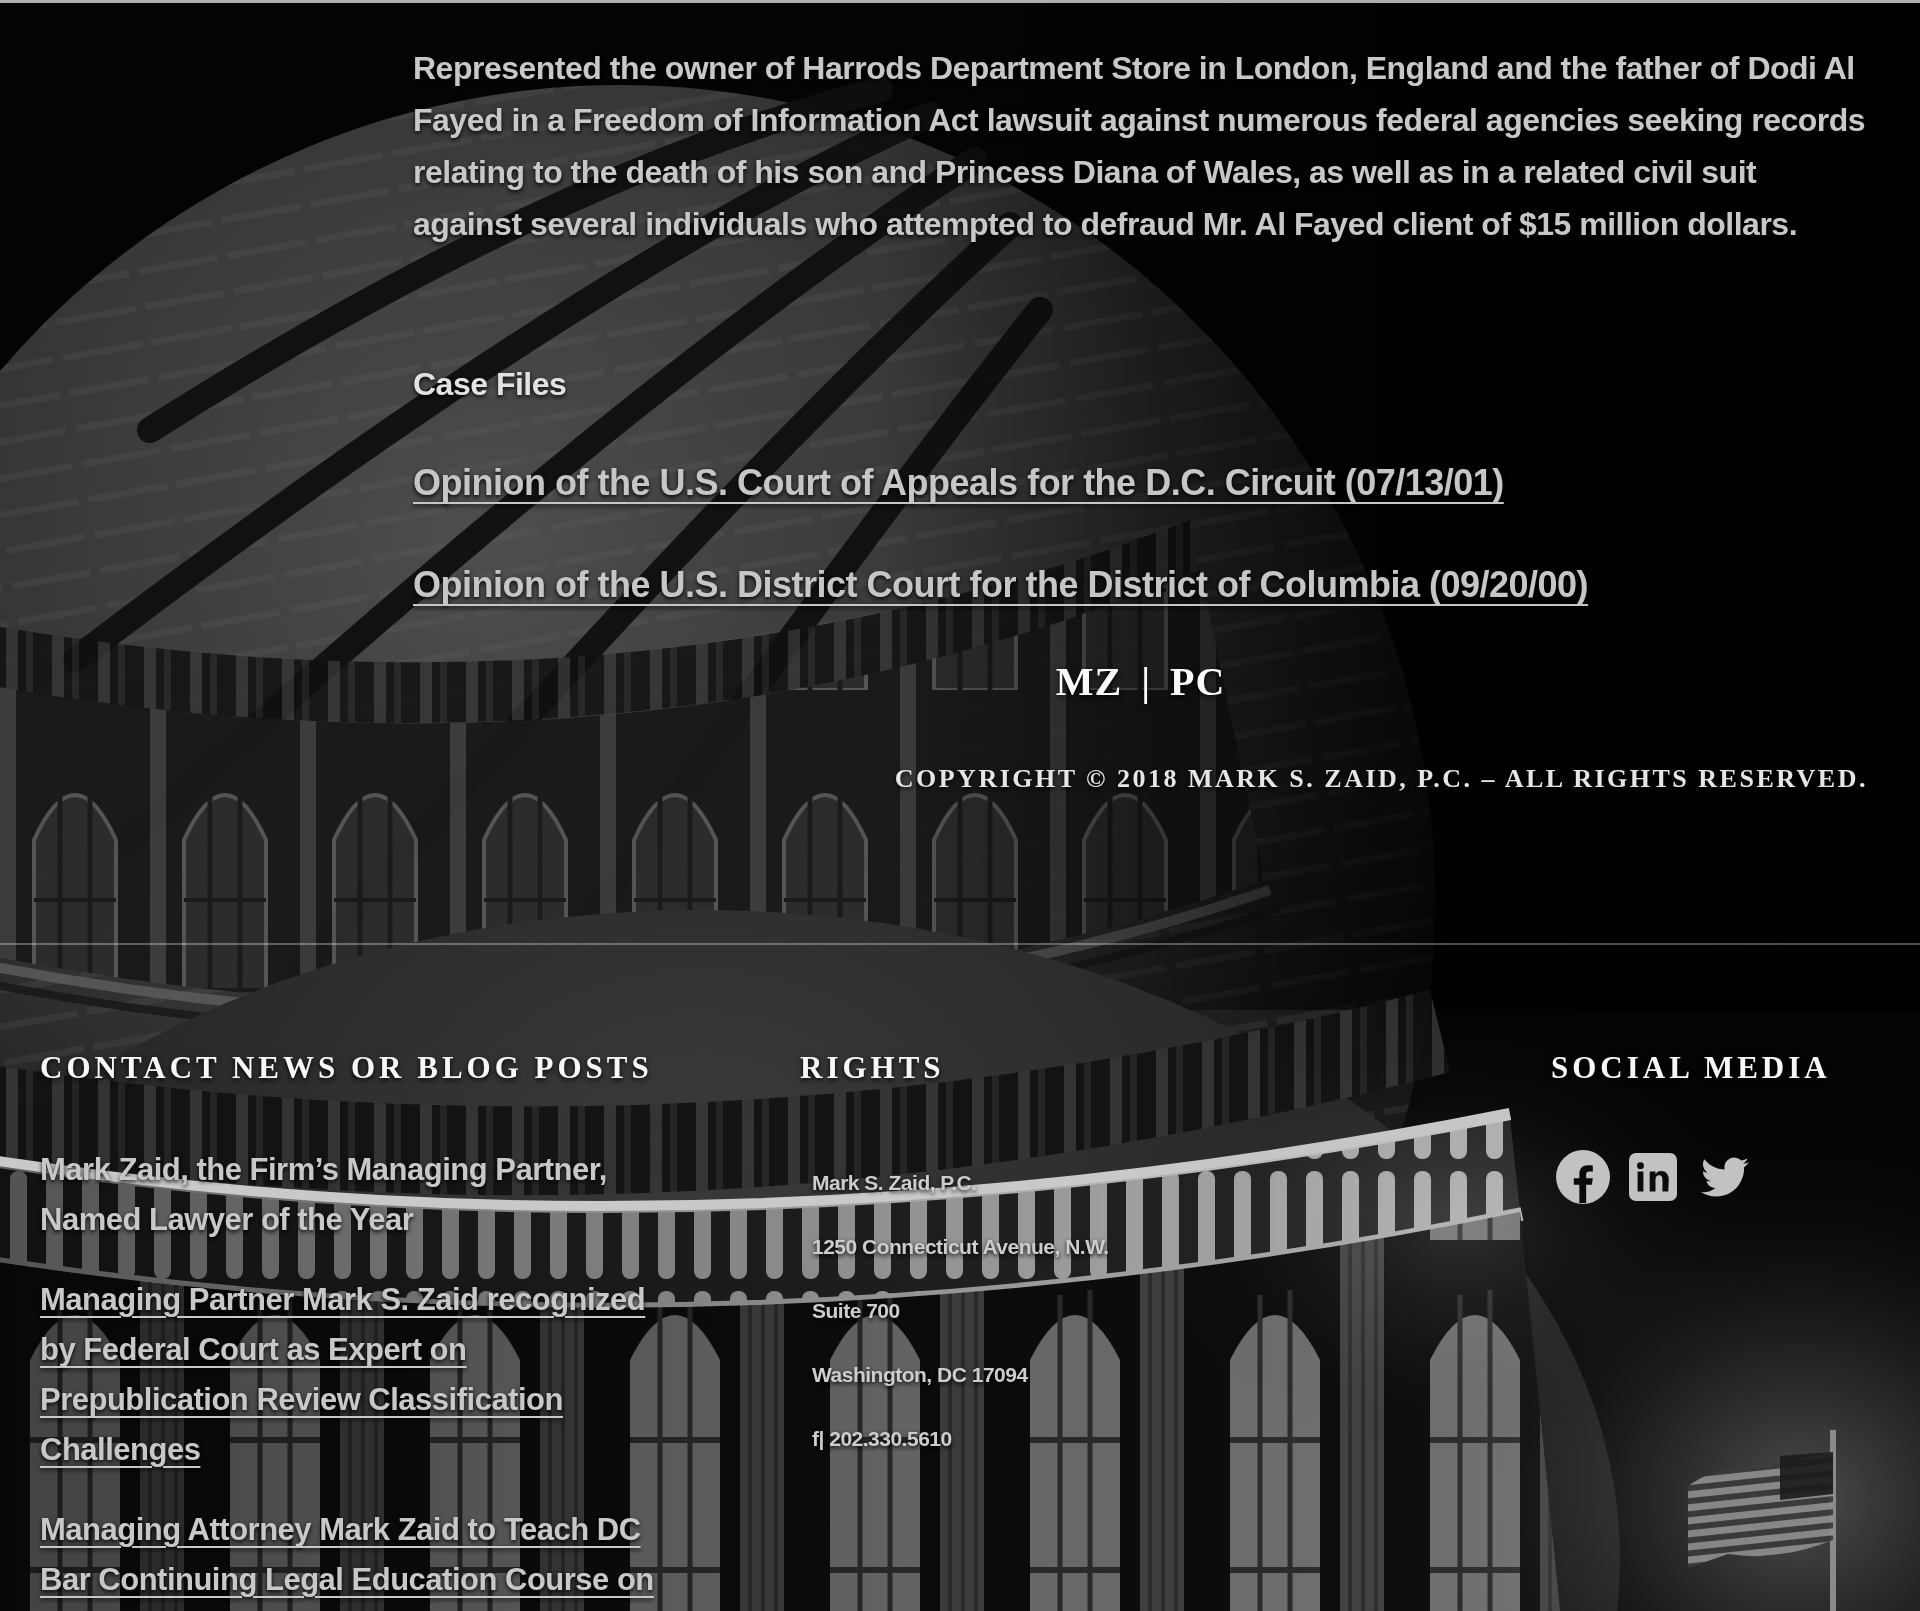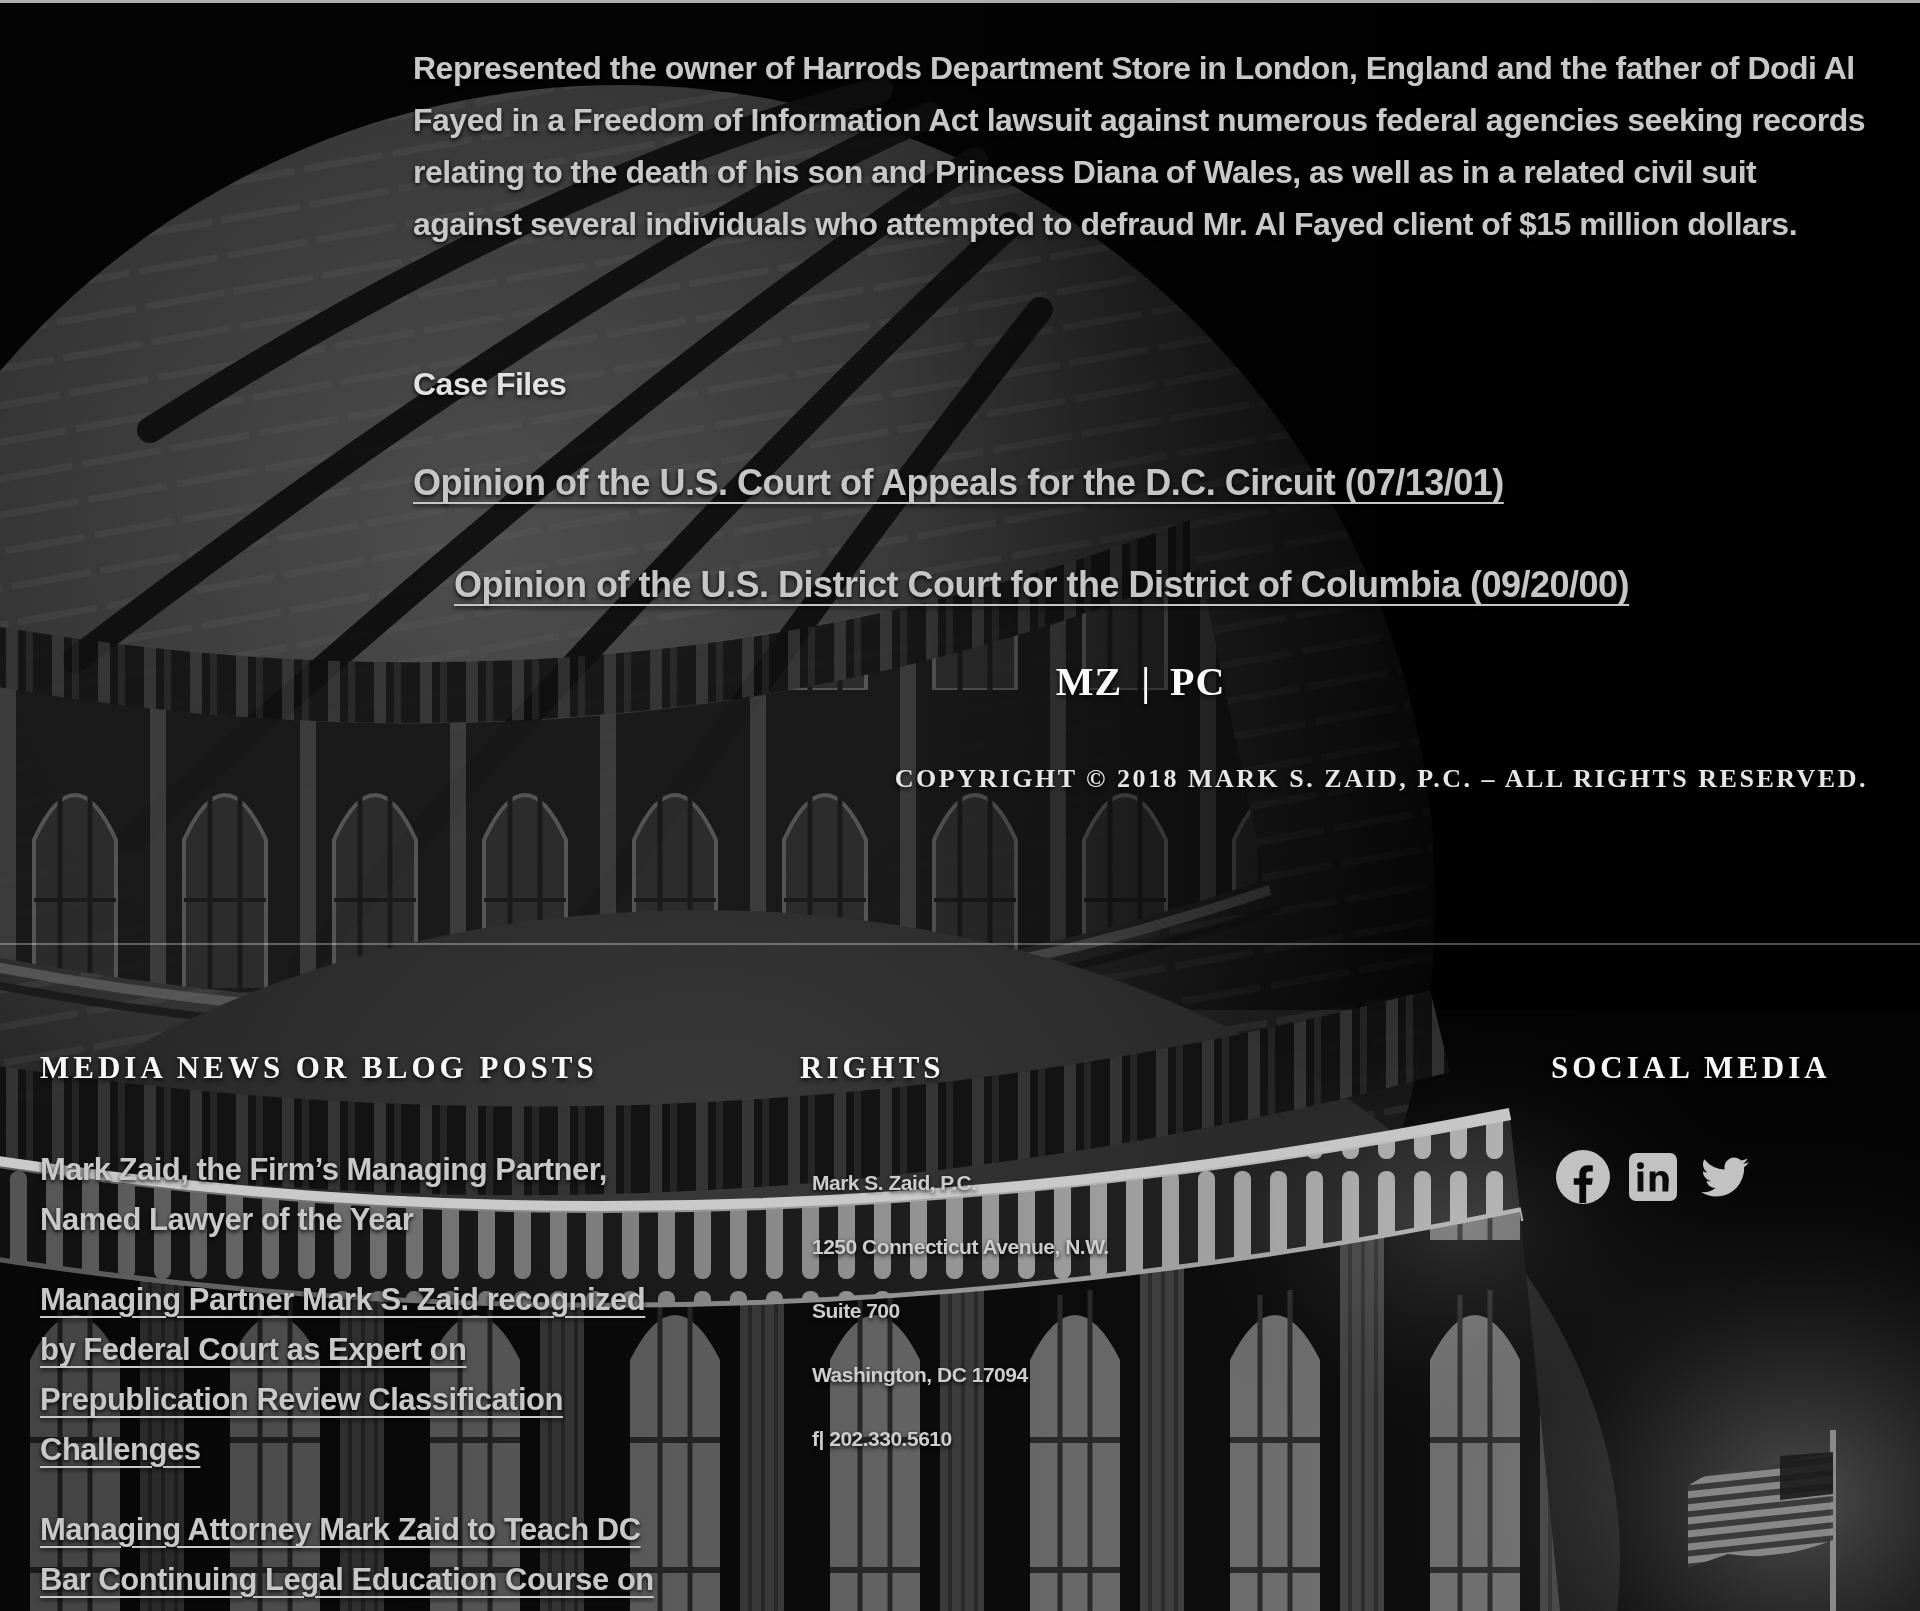--- a/index.html
+++ b/index.html
@@ -13,21 +13,21 @@
 
   
   .main-text{position:absolute;z-index:3;color:#c8c8c8;font-weight:700;
              letter-spacing:-.5px;text-shadow:0 2px 4px rgba(0,0,0,.9);}
   .para{left:413px;top:42px;width:1455px;font-size:32px;line-height:52px;margin:0;}
   .case-files{left:413px;top:358px;font-size:32px;line-height:52px;margin:0;color:#e2e2e2;}
   .case-link{position:absolute;z-index:3;left:413px;display:block;font-size:36px;font-weight:700;
              letter-spacing:-.5px;color:#c6c6c6;text-decoration:underline;
              text-decoration-thickness:2px;text-underline-offset:7px;cursor:pointer;
              text-shadow:0 2px 4px rgba(0,0,0,.9);}
-  .link1{top:462px;} .link2{top:564px;margin-left:41px;}
+  .link1{top:462px;} .link2{top:564px;}
   .logo{position:absolute;z-index:3;left:413px;top:658px;width:1455px;text-align:center;
         font-family:"Liberation Serif",serif;font-weight:700;font-size:40px;color:#fafafa;
         letter-spacing:1px;word-spacing:8px;cursor:pointer;text-shadow:0 2px 5px rgba(0,0,0,.9);}
   .copyright{position:absolute;z-index:3;left:413px;top:764px;width:1455px;text-align:right;
         font-family:"Liberation Serif",serif;font-weight:700;font-size:26px;color:#e6e6e6;
         letter-spacing:2.5px;text-shadow:0 2px 4px rgba(0,0,0,.9);}
 
   
   .col-h{position:absolute;z-index:3;margin:0;font-family:"Liberation Serif",serif;
          font-weight:700;font-size:31px;line-height:44px;letter-spacing:4px;color:#f7f7f7;
@@ -158,21 +158,21 @@
   <main>
     <p class="main-text para">Represented the owner of Harrods Department Store in London, England and the father of Dodi Al Fayed in a Freedom of Information Act lawsuit against numerous federal agencies seeking records relating to the death of his son and Princess Diana of Wales, as well as in a related civil suit against several individuals who attempted to defraud Mr. Al Fayed client of $15 million dollars.</p>
     <h3 class="main-text case-files">Case Files</h3>
     <a class="case-link link1">Opinion of the U.S. Court of Appeals for the D.C. Circuit (07/13/01)</a>
     <a class="case-link link2">Opinion of the U.S. District Court for the District of Columbia (09/20/00)</a>
     <div class="logo">MZ | PC</div>
     <div class="copyright">COPYRIGHT © 2018 MARK S. ZAID, P.C. – ALL RIGHTS RESERVED.</div>
   </main>
 
   <footer>
-    <h2 class="col-h news-h">MEDIA NEWS OR BLOG POSTS</h2>
+    <h2 class="col-h news-h">CONTACT NEWS OR BLOG POSTS</h2>
     <div class="news-list">
       <p class="news-item">Mark Zaid, the Firm’s Managing Partner, Named Lawyer of the Year</p>
       <a class="news-item">Managing Partner Mark S. Zaid recognized by Federal Court as Expert on Prepublication Review Classification Challenges</a>
       <a class="news-item">Managing Attorney Mark Zaid to Teach DC Bar Continuing Legal Education Course on Handling Whistleblower Claims</a>
     </div>
 
     <h2 class="col-h contact-h">RIGHTS</h2>
     <div class="contact-list">
       <p>Mark S. Zaid, P.C.</p>
       <p>1250 Connecticut Avenue, N.W.</p>

